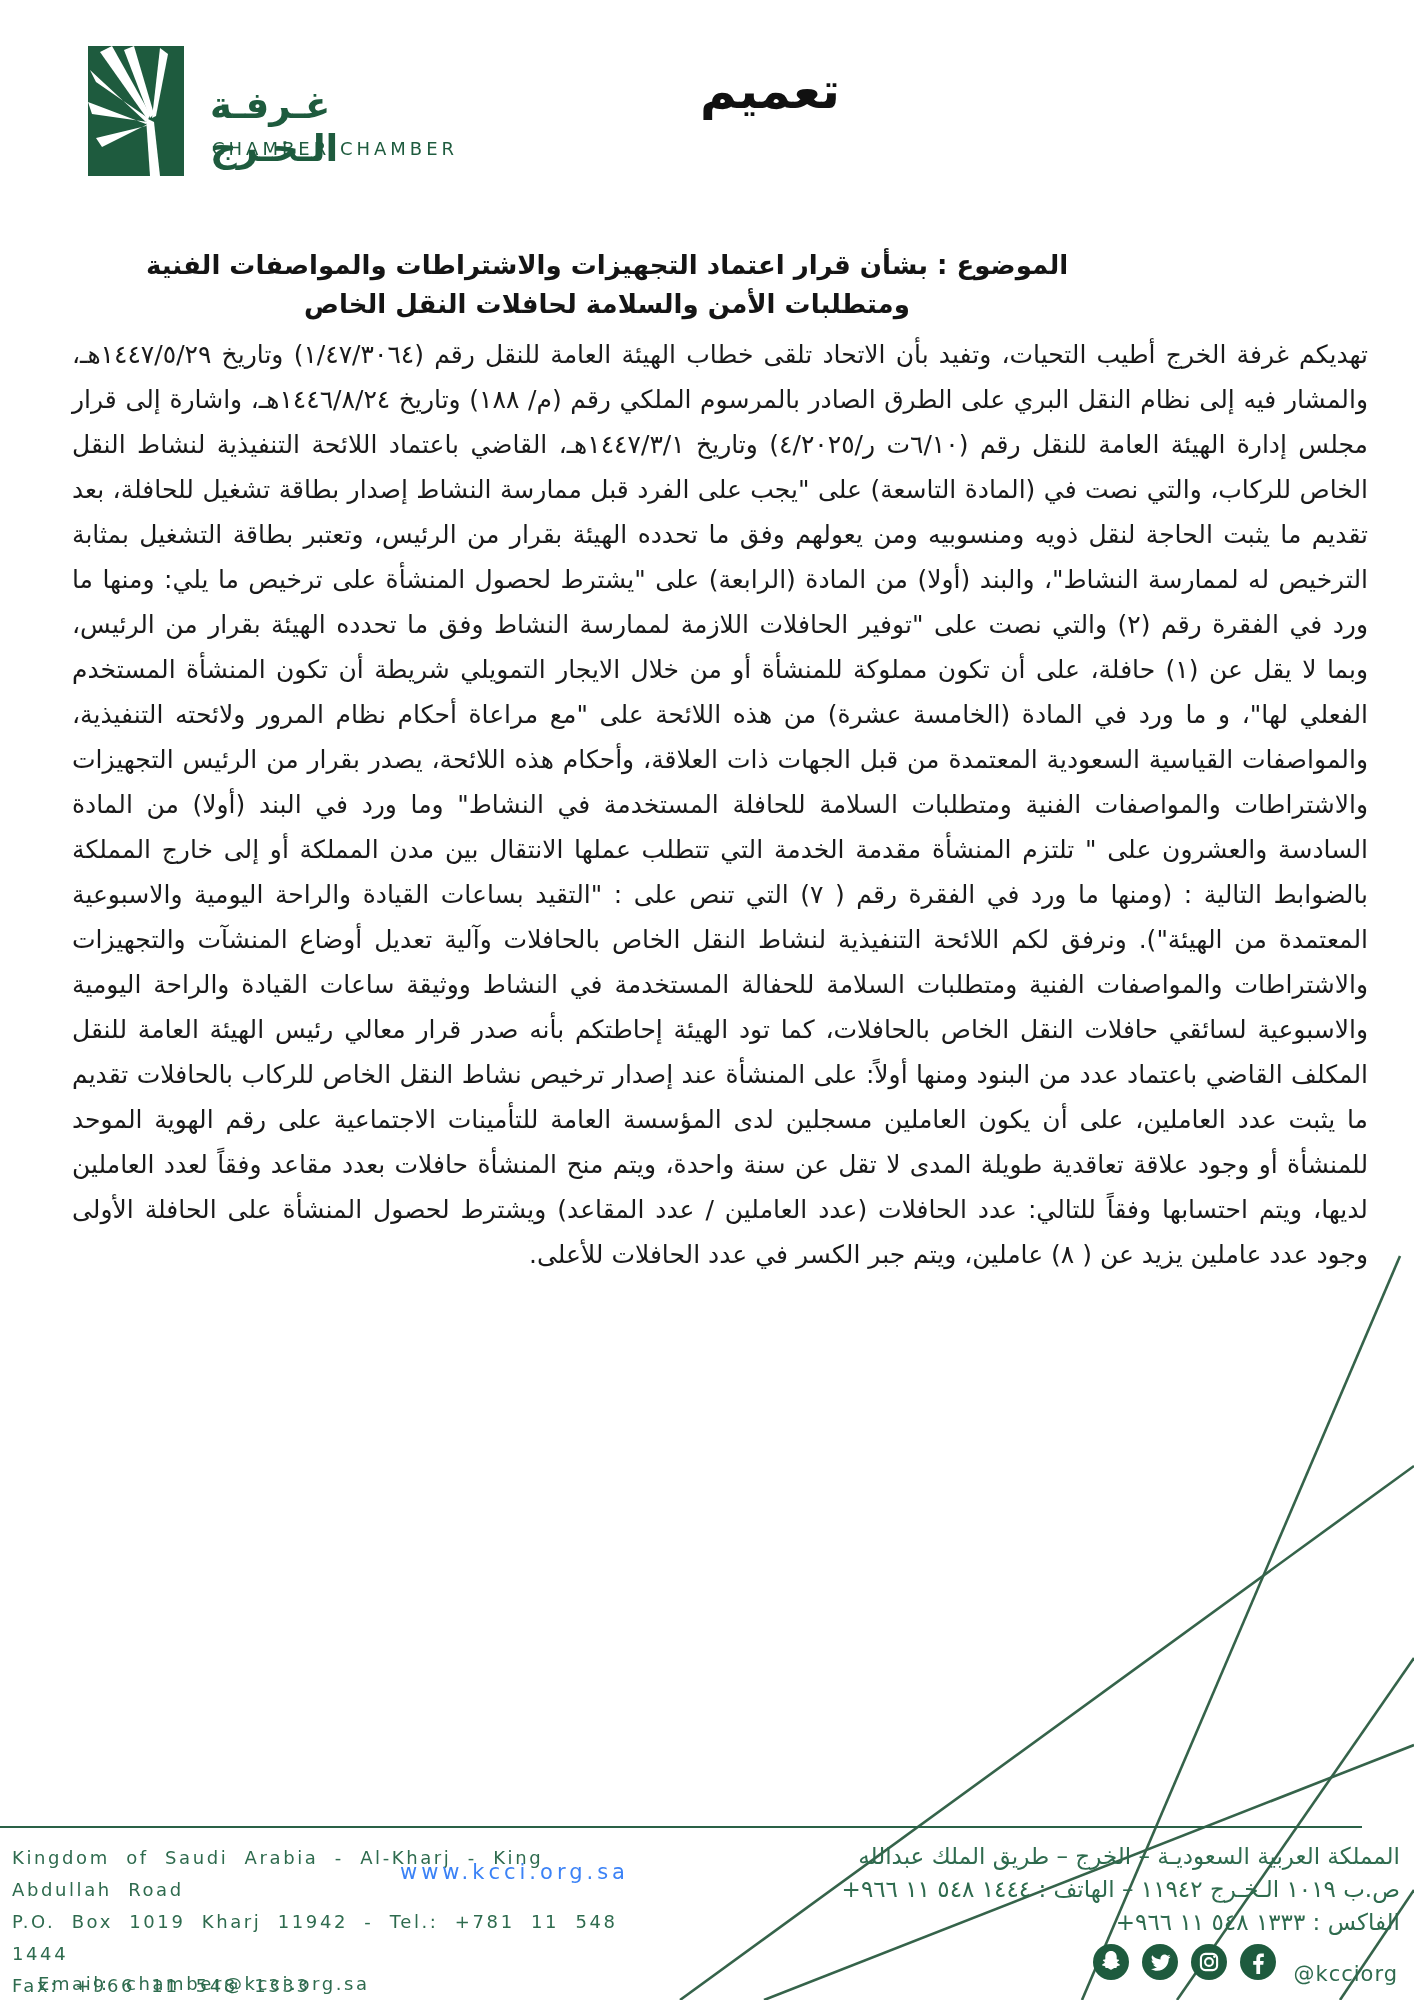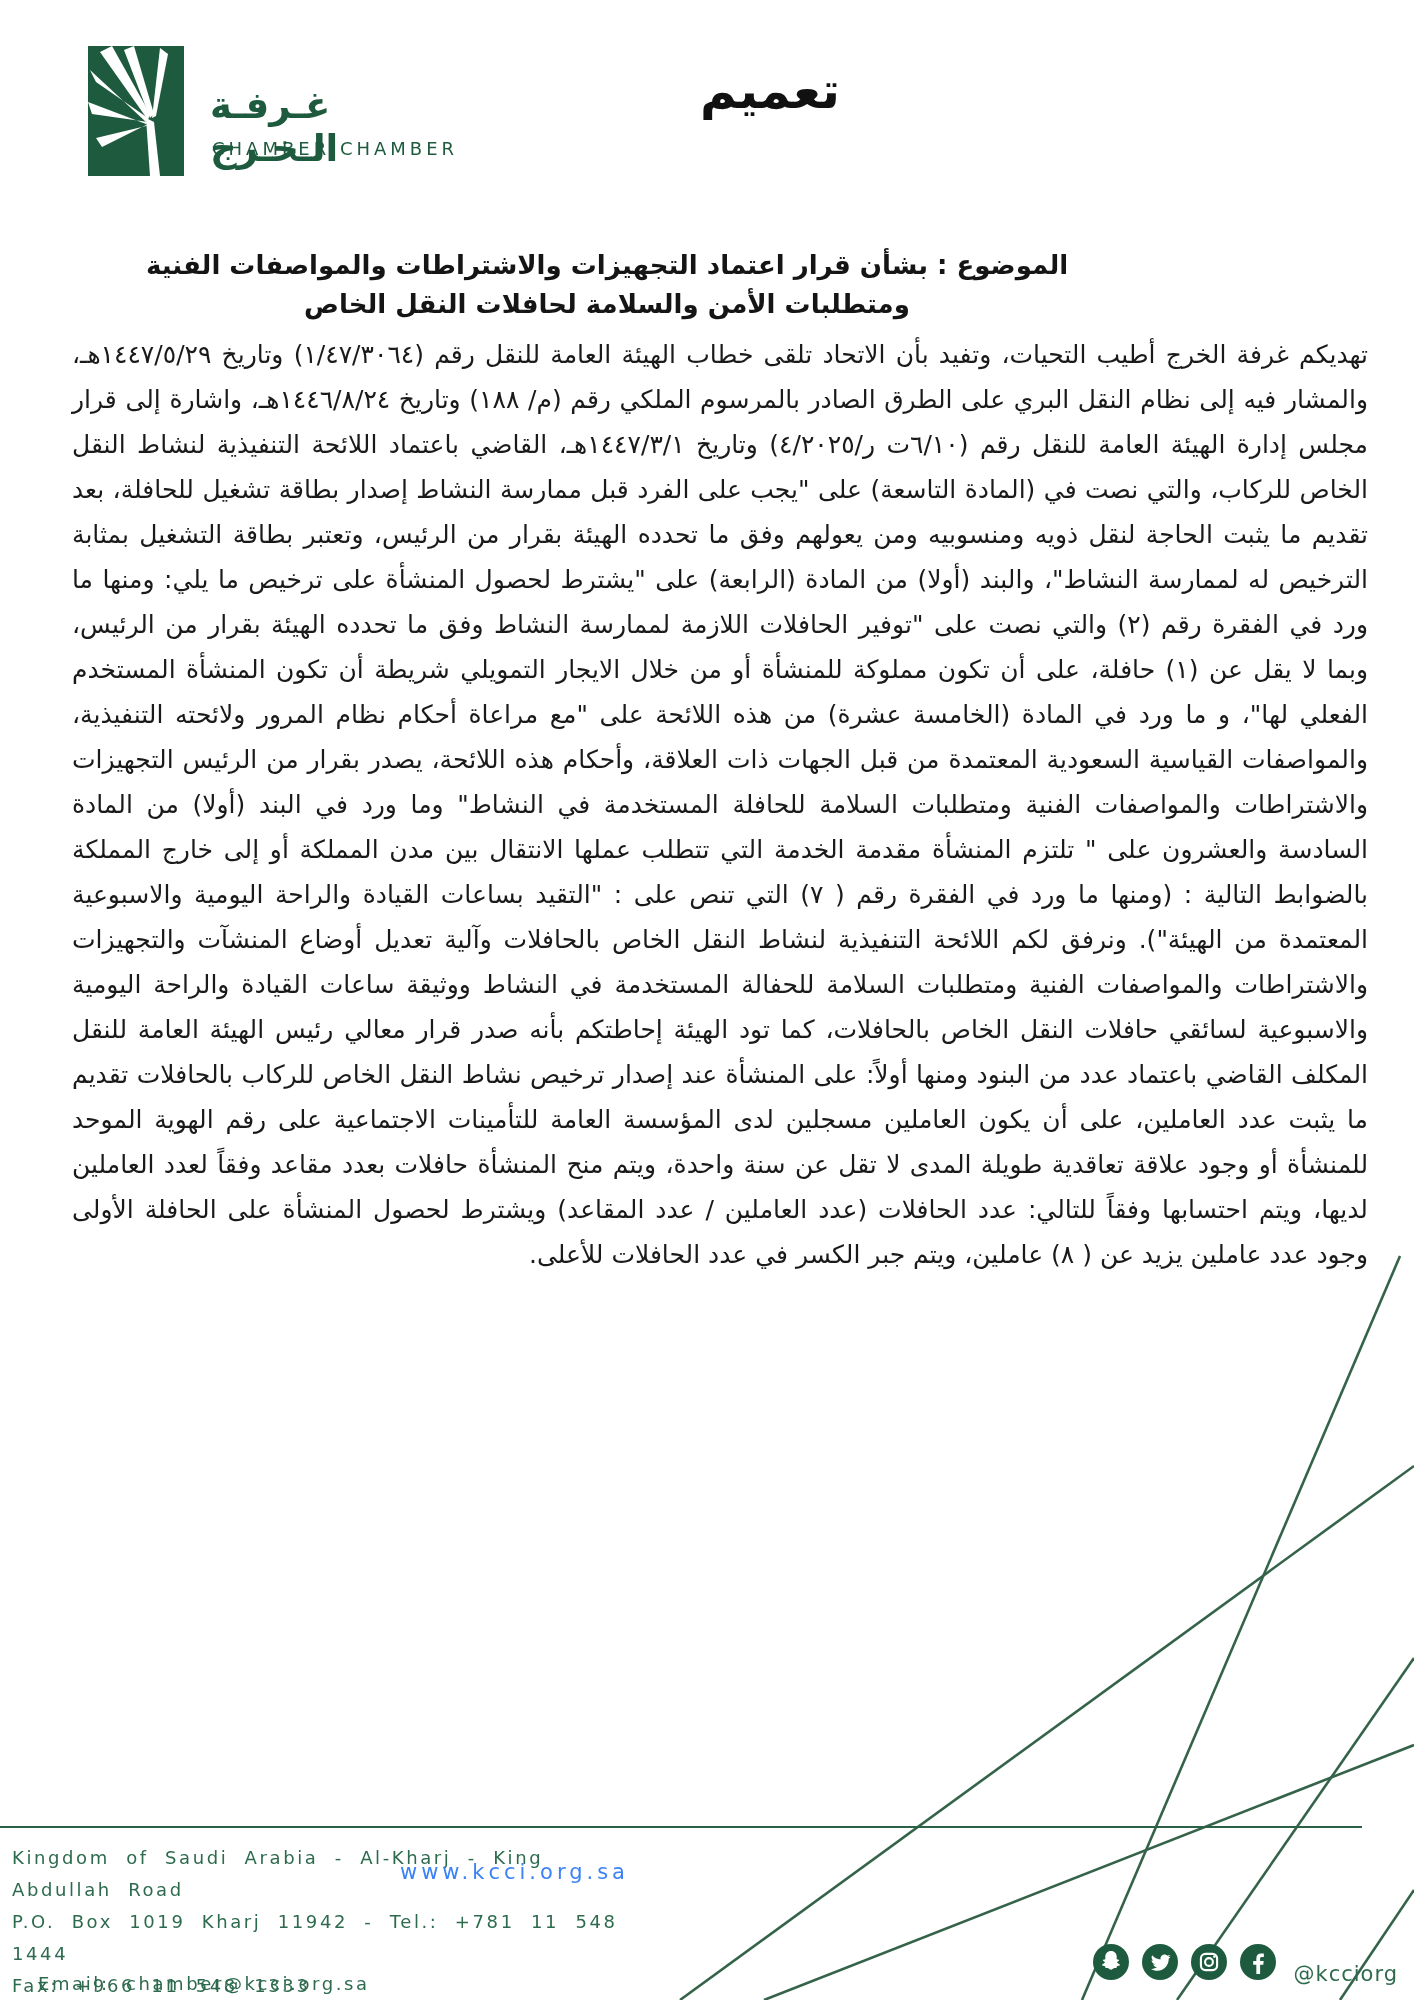--- a/index.html
+++ b/index.html
@@ -102,20 +102,25 @@
 
   <div class="footer-en">
     <div>Kingdom of Saudi Arabia - Al-Kharj - King Abdullah Road</div>
     <div>P.O. Box 1019 Kharj 11942 - Tel.: +781 11 548 1444</div>
     <div class="fax-email">
       <span class="fax">Fax: +966 11 548 1333</span>
       <span class="email">Email: chamber@kcci.org.sa</span>
     </div>
   </div>
 
+  <div class="footer-ar">
+    <div>المملكة العربية السعوديـة – الخرج – طريق الملك عبدالله</div>
+    <div>ص.ب ١٠١٩ الـخـرج ١١٩٤٢ – الهاتف : ١٤٤٤ ٥٤٨ ١١ ٩٦٦+</div>
+    <div>الفاكس : ١٣٣٣ ٥٤٨ ١١ ٩٦٦+</div>
+  </div>
 
   <div class="website">www.kcci.org.sa</div>
 
   <div class="social-row">
     <svg class="icon" viewBox="0 0 24 24">
       <circle cx="12" cy="12" r="12" fill="#1e5b3e"></circle>
       <path fill="#ffffff" d="M12 4.6c2.3 0 3.8 1.7 3.8 3.8v1.8c.6.3 1.3.1 1.6.5.2.3-.5.8-1.1 1.1-.3.2-.3.5 0 .8.6.6 1.7.9 1.7 1.4 0 .6-1.6.6-2 .9-.3.2 0 .9-.5 1.1-.4.2-1.1-.2-1.7.2-.5.3-1 .9-1.8.9s-1.3-.6-1.8-.9c-.6-.4-1.3 0-1.7-.2-.5-.2-.2-.9-.5-1.1-.4-.3-2-.3-2-.9 0-.5 1.1-.8 1.7-1.4.3-.3.3-.6 0-.8-.6-.3-1.3-.8-1.1-1.1.3-.4 1-.2 1.6-.5V8.4c0-2.1 1.5-3.8 3.8-3.8z"></path>
     </svg>
     <svg class="icon" viewBox="0 0 24 24">
       <circle cx="12" cy="12" r="12" fill="#1e5b3e"></circle>

